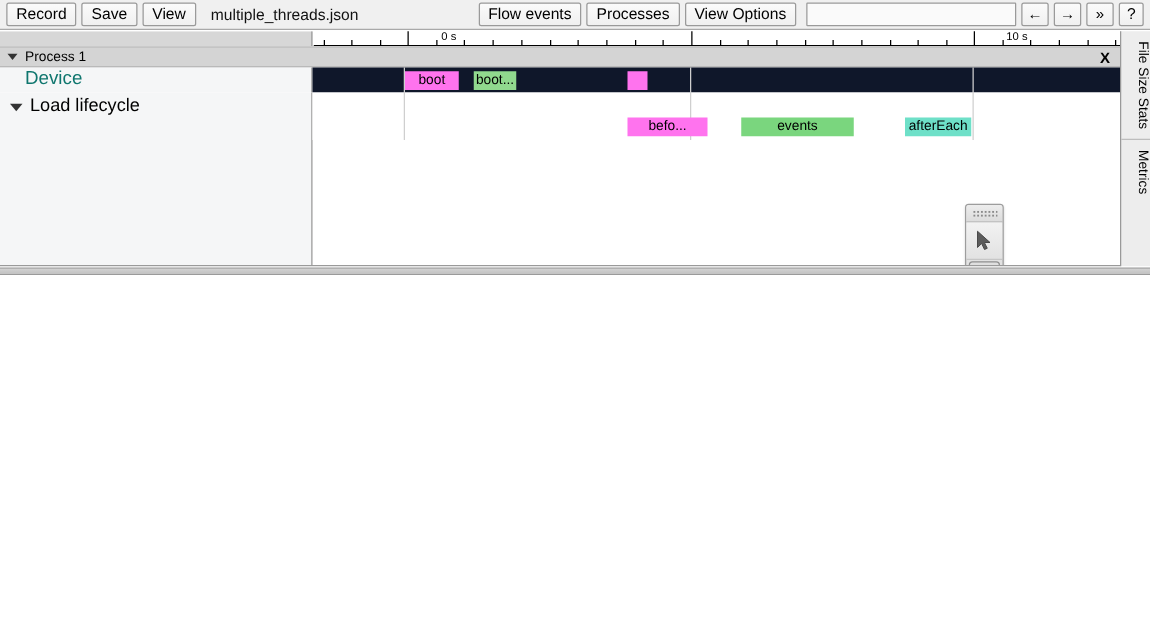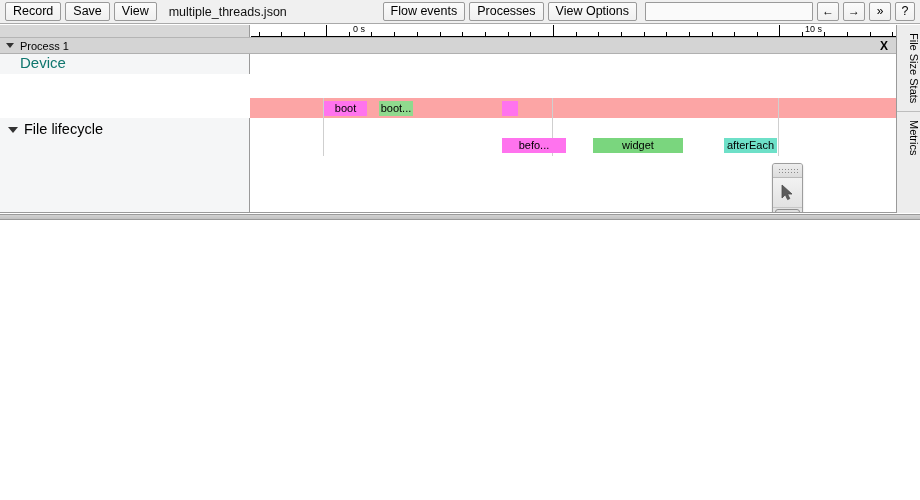--- a/index.html
+++ b/index.html
@@ -192,21 +192,21 @@
   }
   .row-body {
     position: relative;
     flex: 1 1 auto;
     box-sizing: border-box;
   }
 
   .row-device .row-head,
   .row-device .row-body { height: 20px; }
   .row-device .row-head { background: #f5f6f7; }
-  .row-device .row-body { background: #fca5a5; margin-top: 44px; }
+  .row-device .row-body { background: #0f172a; }
 
   .row-lifecycle .row-head,
   .row-lifecycle .row-body { height: 38px; }
   .row-lifecycle .row-head { background: #f5f6f7; }
   .row-lifecycle .row-body { background: #ffffff; }
 
   .row-spacer {
     height: 100px;
     background: #ffffff;
     position: relative;
@@ -455,28 +455,28 @@
             <div class="guide" style="left: 528px;"></div>
             <div class="slice" style="left: 74px; width: 43px; top: 3px; background: rgb(255, 115, 238);">boot</div>
             <div class="slice" style="left: 129px; width: 34px; top: 3px; background: rgb(144, 217, 142);">boot...</div>
             <div class="slice" style="left: 252px; width: 16px; top: 3px; background: rgb(255, 115, 238);"></div>
           </div>
       </div>
 
       <div class="row row-lifecycle">
         <div class="row-head">
           <span class="caret-lifecycle"></span>
-          <span class="label-lifecycle">File lifecycle</span>
+          <span class="label-lifecycle">Load lifecycle</span>
         </div>
         <div class="row-body" id="body-lifecycle">
             <div class="guide" style="left: 73px;"></div>
             <div class="guide" style="left: 302px;"></div>
             <div class="guide" style="left: 528px;"></div>
             <div class="slice" style="left: 252px; width: 64px; top: 20px; background: rgb(255, 115, 238);">befo...</div>
-            <div class="slice" style="left: 343px; width: 90px; top: 20px; background: rgb(122, 214, 126);">widget</div>
+            <div class="slice" style="left: 343px; width: 90px; top: 20px; background: rgb(122, 214, 126);">events</div>
             <div class="slice" style="left: 474px; width: 53px; top: 20px; background: rgb(110, 224, 200);">afterEach</div>
           </div>
       </div>
 
       <div class="row-spacer">
         <div class="spacer-head"></div>
       </div>
     </div>
 
     <div class="toolbox">

